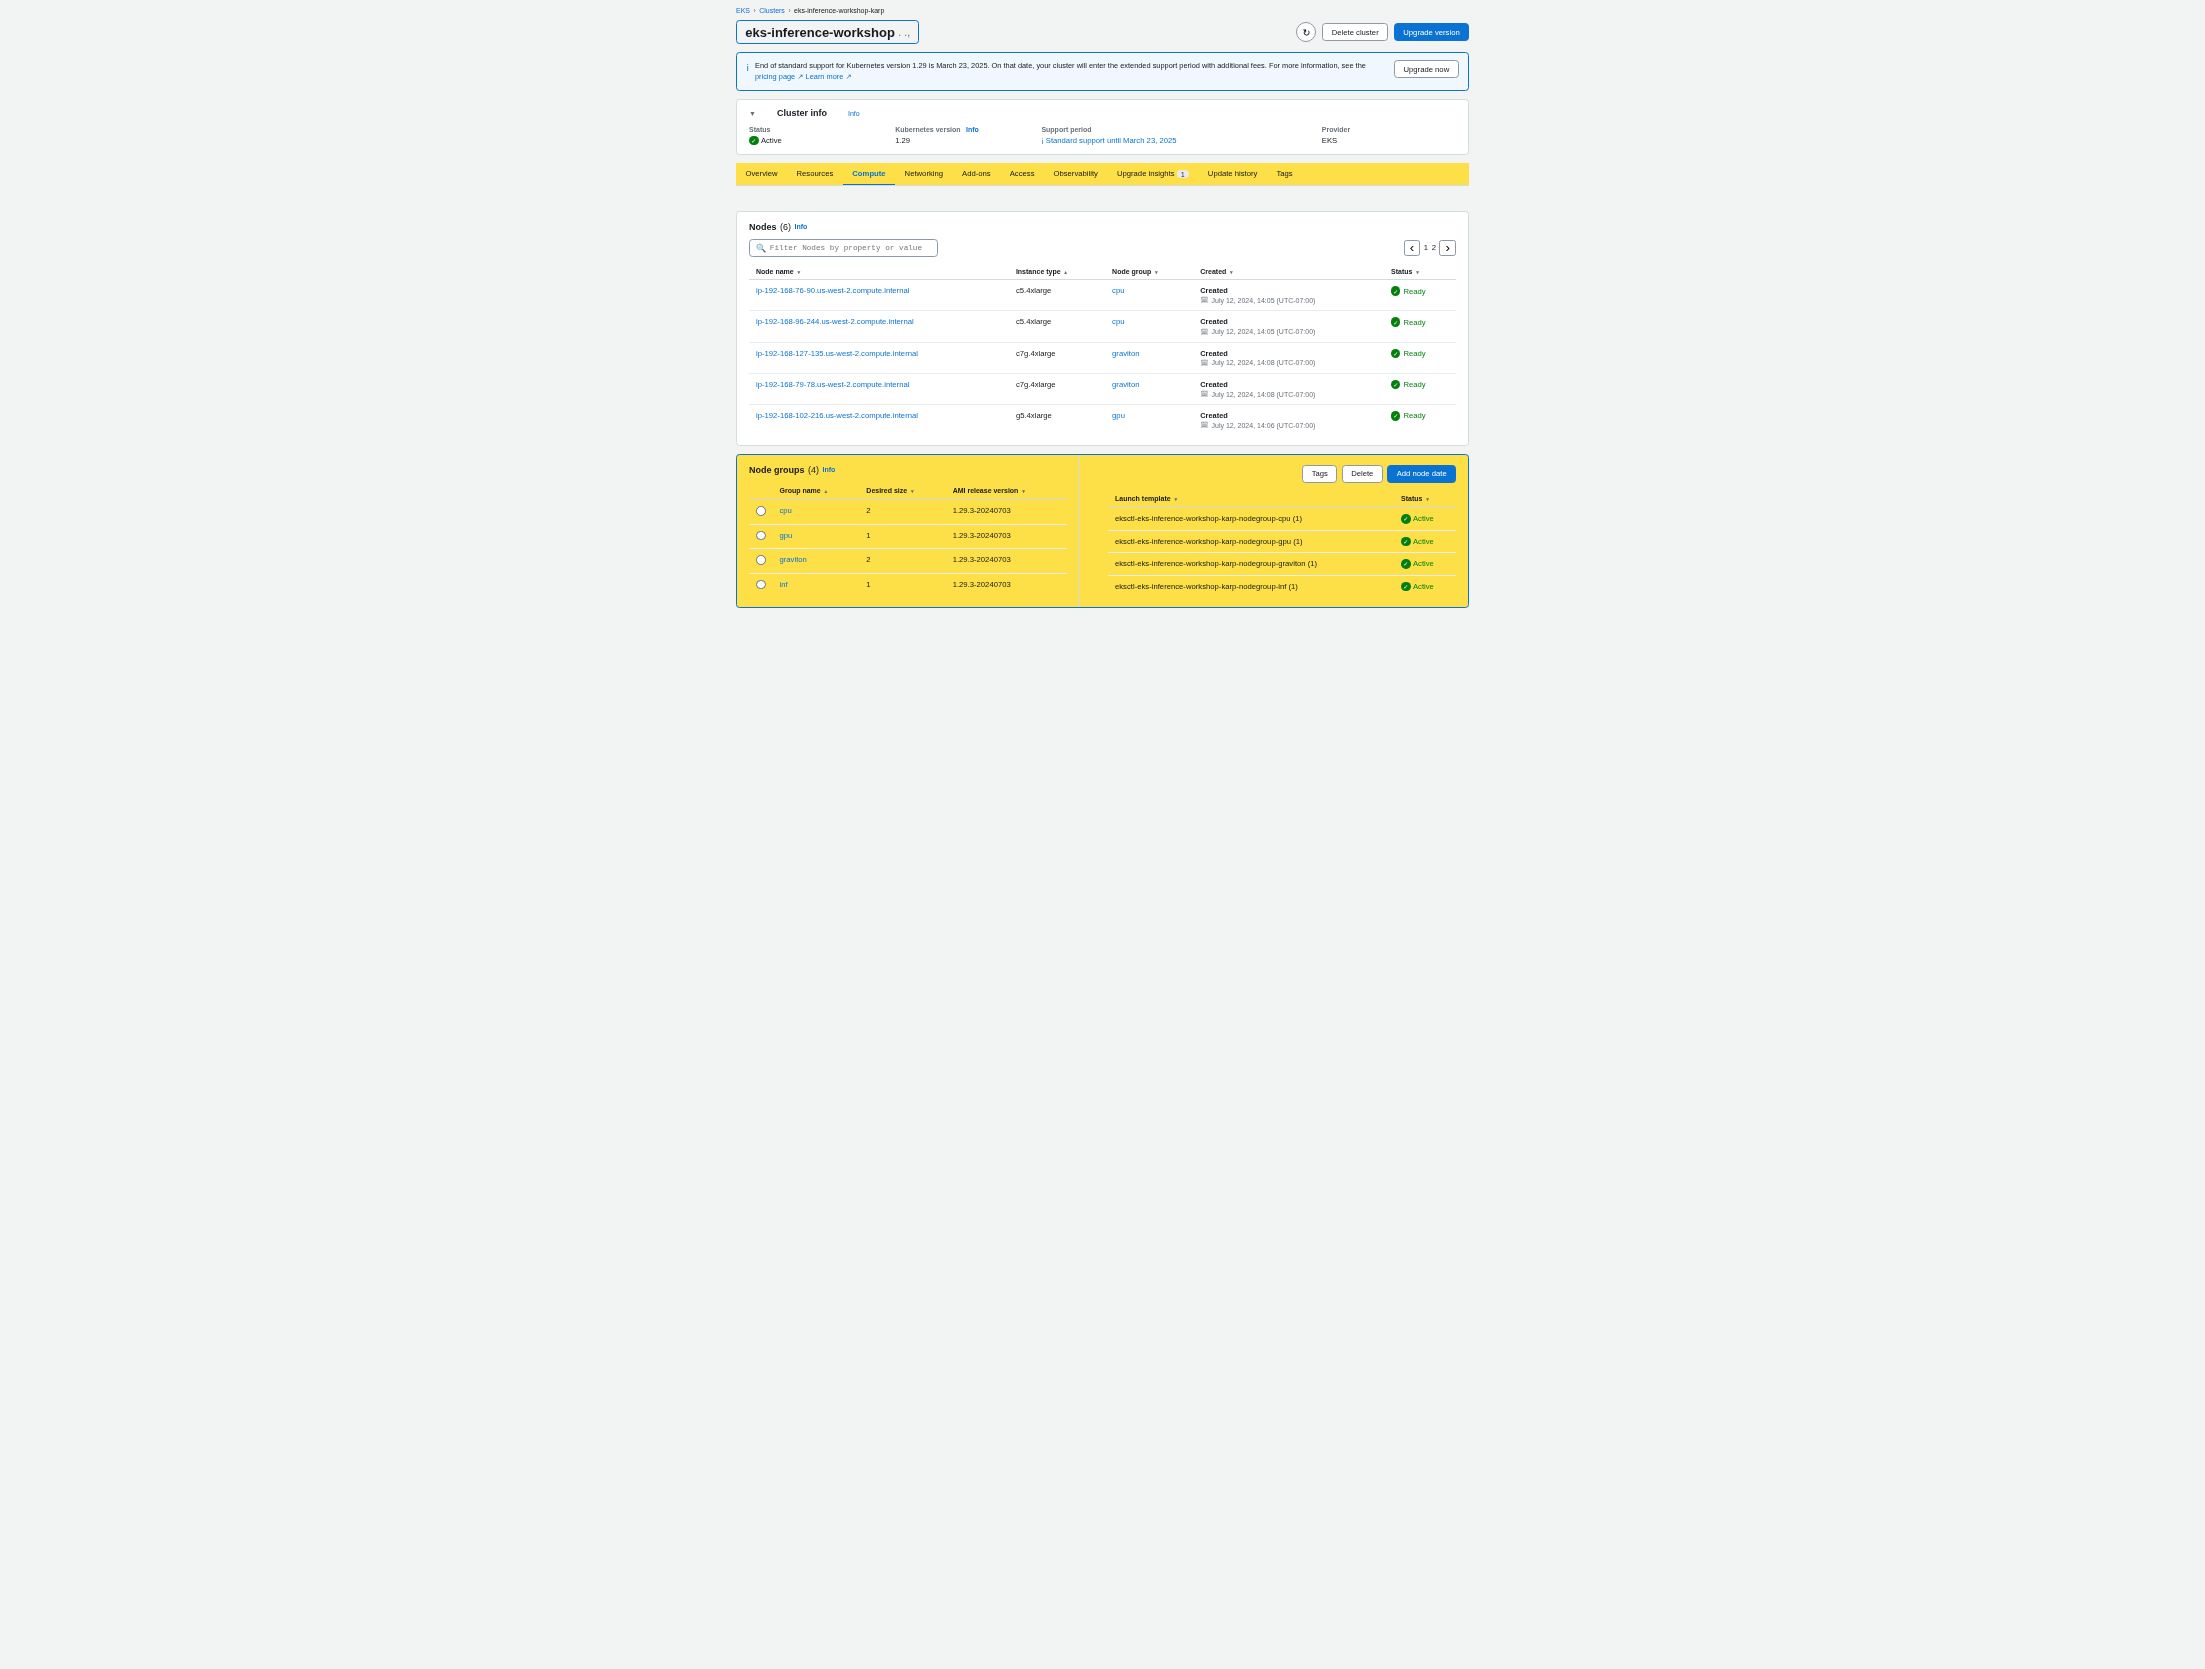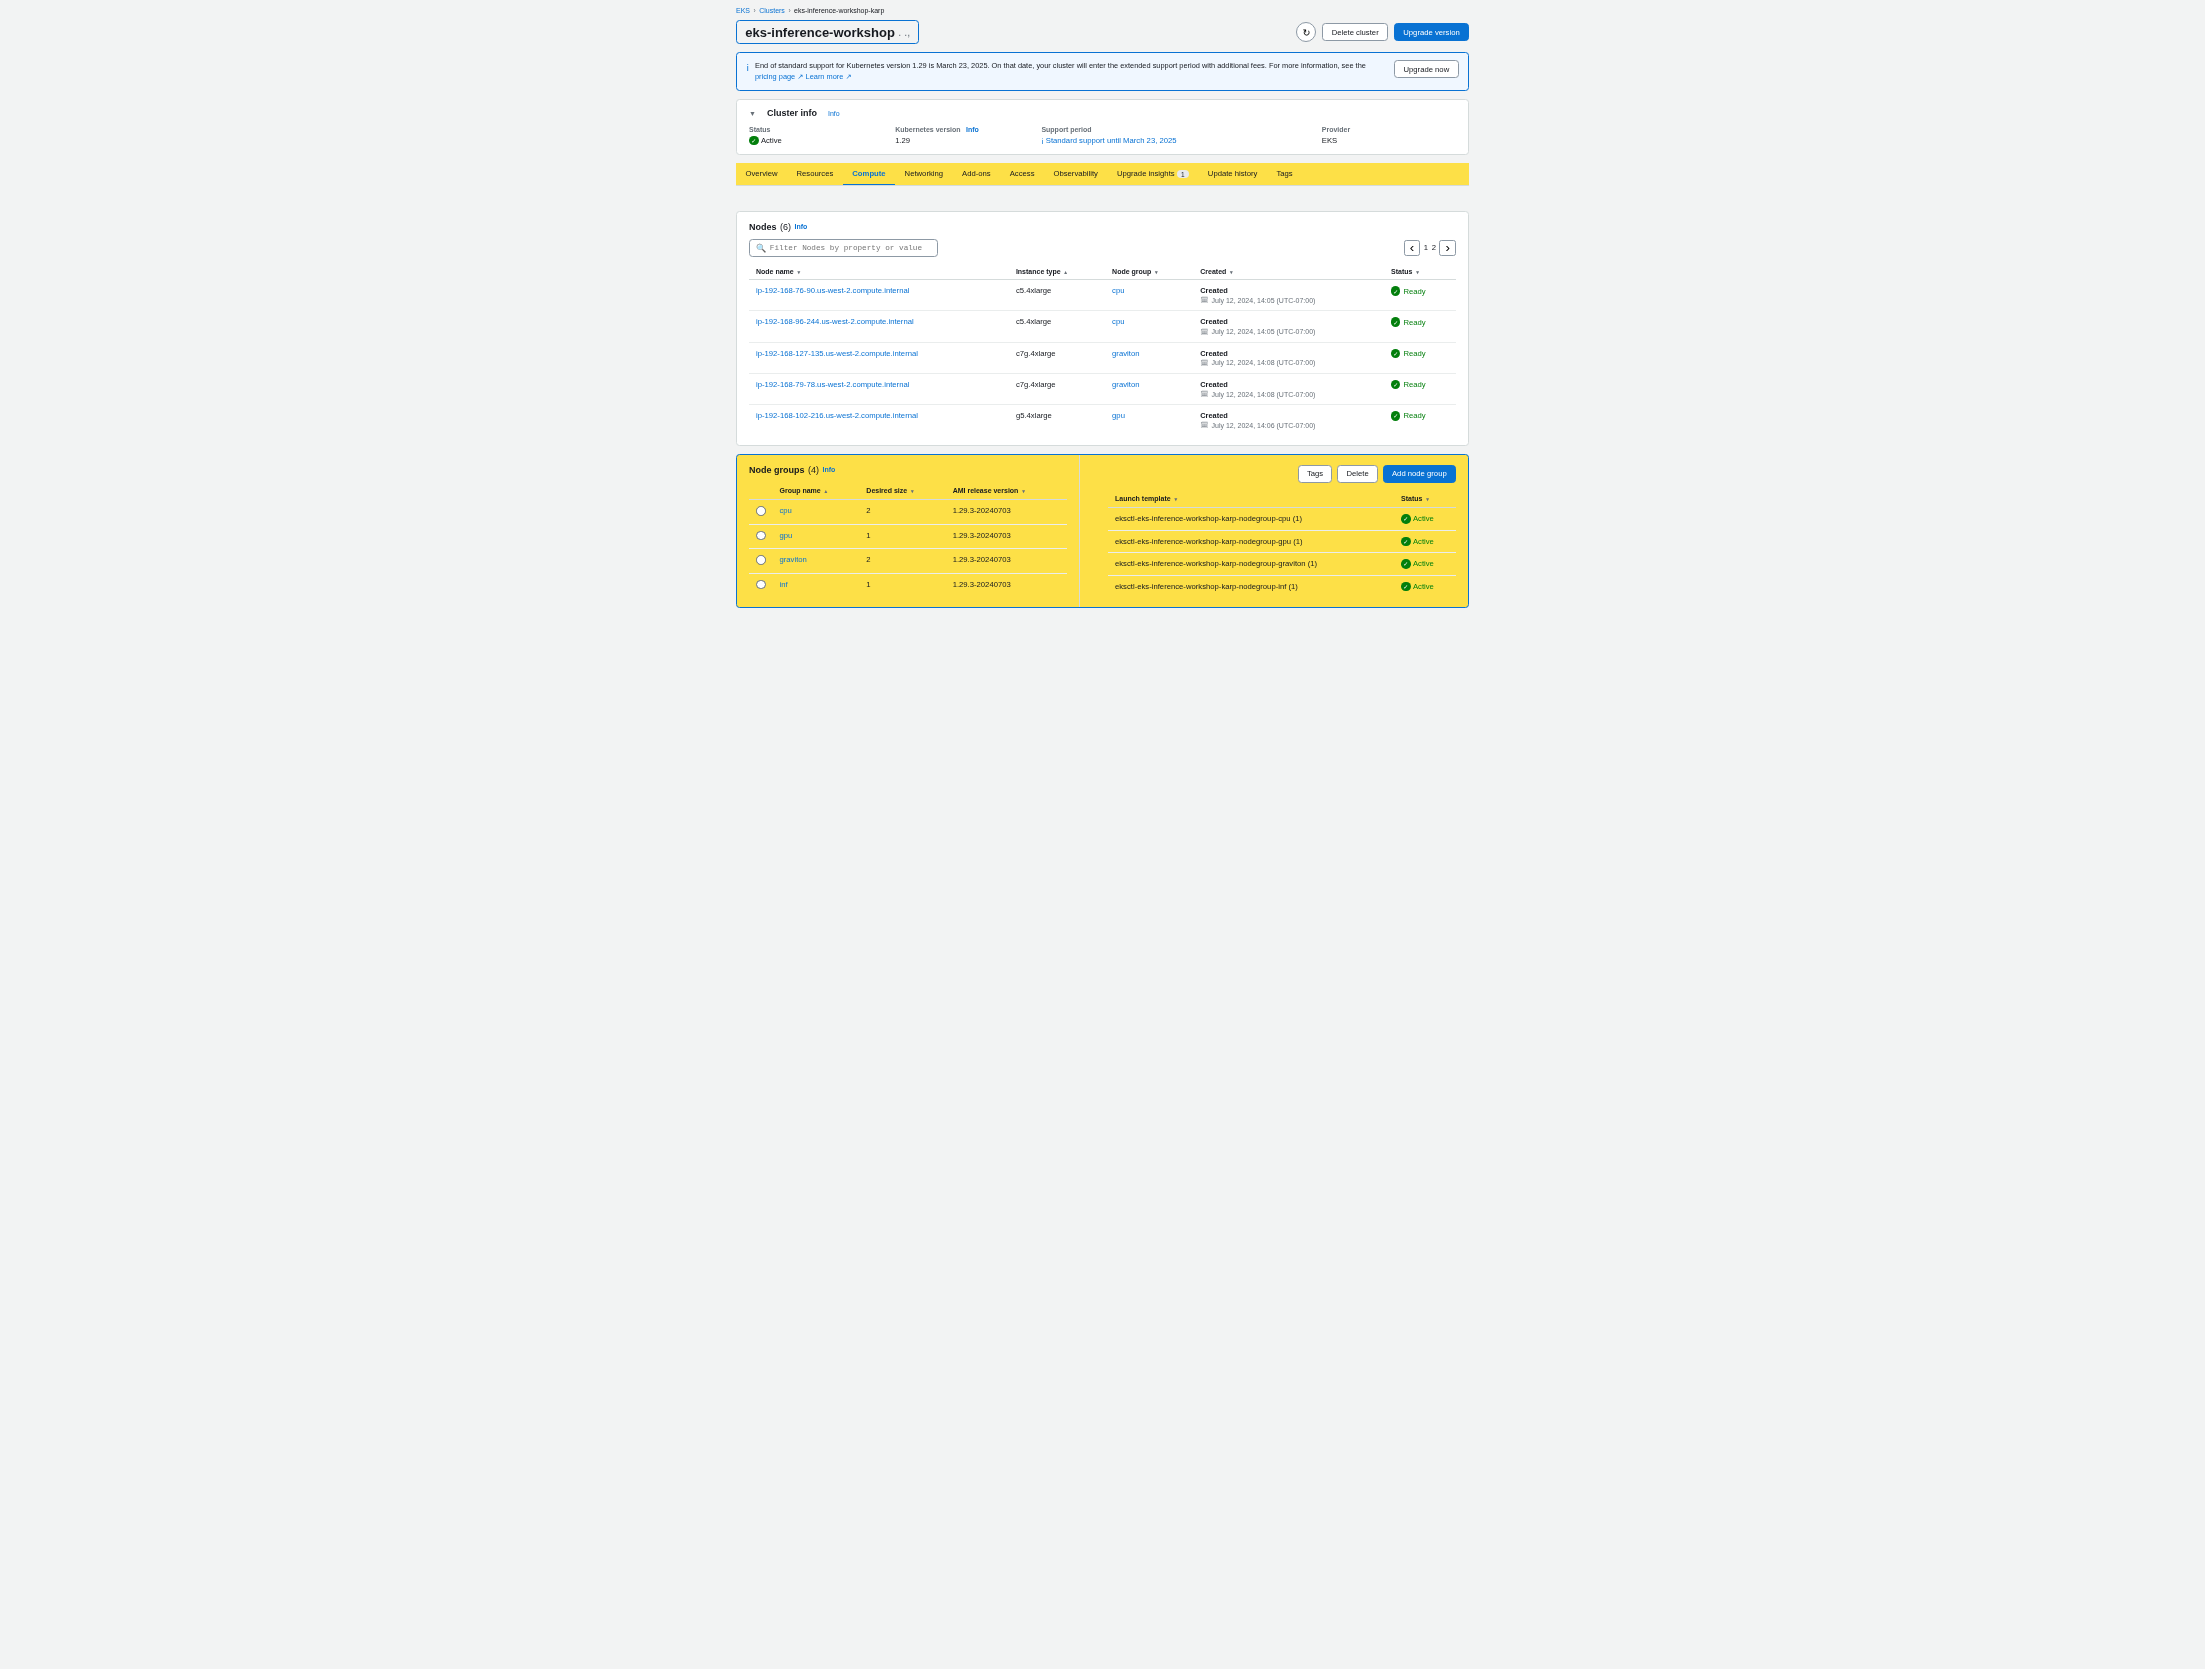--- a/index.html
+++ b/index.html
@@ -24,21 +24,21 @@
     .btn-refresh { border: 0.6px solid #8d99a5; background: #fff; border-radius: 50%; width: 20px; height: 20px; display: flex; align-items: center; justify-content: center; cursor: pointer; font-size: 9.5px; }
 
     
     .info-banner { background: #f0f7ff; border: 0.6px solid #0972d3; border-radius: 3.5px; padding: 7px 9.5px; margin-bottom: 8.3px; display: flex; align-items: flex-start; gap: 6px; }
     .info-banner-icon { color: #0972d3; font-size: 9.5px; flex-shrink: 0; margin-top: 0.6px; }
     .info-banner-text { flex: 1; font-size: 7.4px; line-height: 1.5; color: #16191f; }
     .info-banner-actions { flex-shrink: 0; }
 
     
     .cluster-info-section { background: #fff; border: 0.6px solid #d5dbdb; border-radius: 3.5px; padding: 8.3px 12px; margin-bottom: 8.3px; }
-    .section-header { display: flex; align-items: center; gap: 11px; margin-bottom: 8.3px; }
+    .section-header { display: flex; align-items: center; gap: 21px; margin-bottom: 8.3px; }
     .section-toggle { font-size: 7px; color: #687078; cursor: pointer; }
     .section-title { font-size: 9px; font-weight: 700; }
     .info-link { color: #0972d3; font-size: 7px; }
     .cluster-info-grid { display: grid; grid-template-columns: 1fr 1fr 2fr 1fr; gap: 12px; }
     .info-item label { font-size: 7px; color: #687078; display: block; margin-bottom: 2.4px; font-weight: 600; }
     .info-item .value { font-size: 7.7px; color: #16191f; }
     .status-active { color: #037f0c; display: flex; align-items: center; gap: 2.4px; }
     .status-active::before { content: '✓'; display: inline-flex; align-items: center; justify-content: center; width: 9.5px; height: 9.5px; border-radius: 50%; background: #037f0c; color: #fff; font-size: 6px; }
     .support-period { display: flex; align-items: center; gap: 2.4px; color: #0972d3; }
     .support-icon { color: #0972d3; }
@@ -337,21 +337,21 @@
     </tr>
           </tbody>
       </table>
     </div>
     <div class="node-groups-right">
       <div class="node-groups-header">
         <div></div>
         <div class="ng-actions">
           <button class="btn">Tags</button>
           <button class="btn">Delete</button>
-          <button class="btn btn-primary">Add node group</button>
+          <button class="btn btn-primary">Add node date</button>
         </div>
       </div>
       <table class="data-table">
         <thead>
           <tr>
             <th>Launch template <span class="sort-both">▾</span></th>
             <th>Status <span class="sort-both">▾</span></th>
           </tr>
         </thead>
         <tbody id="ng-right-tbody">

